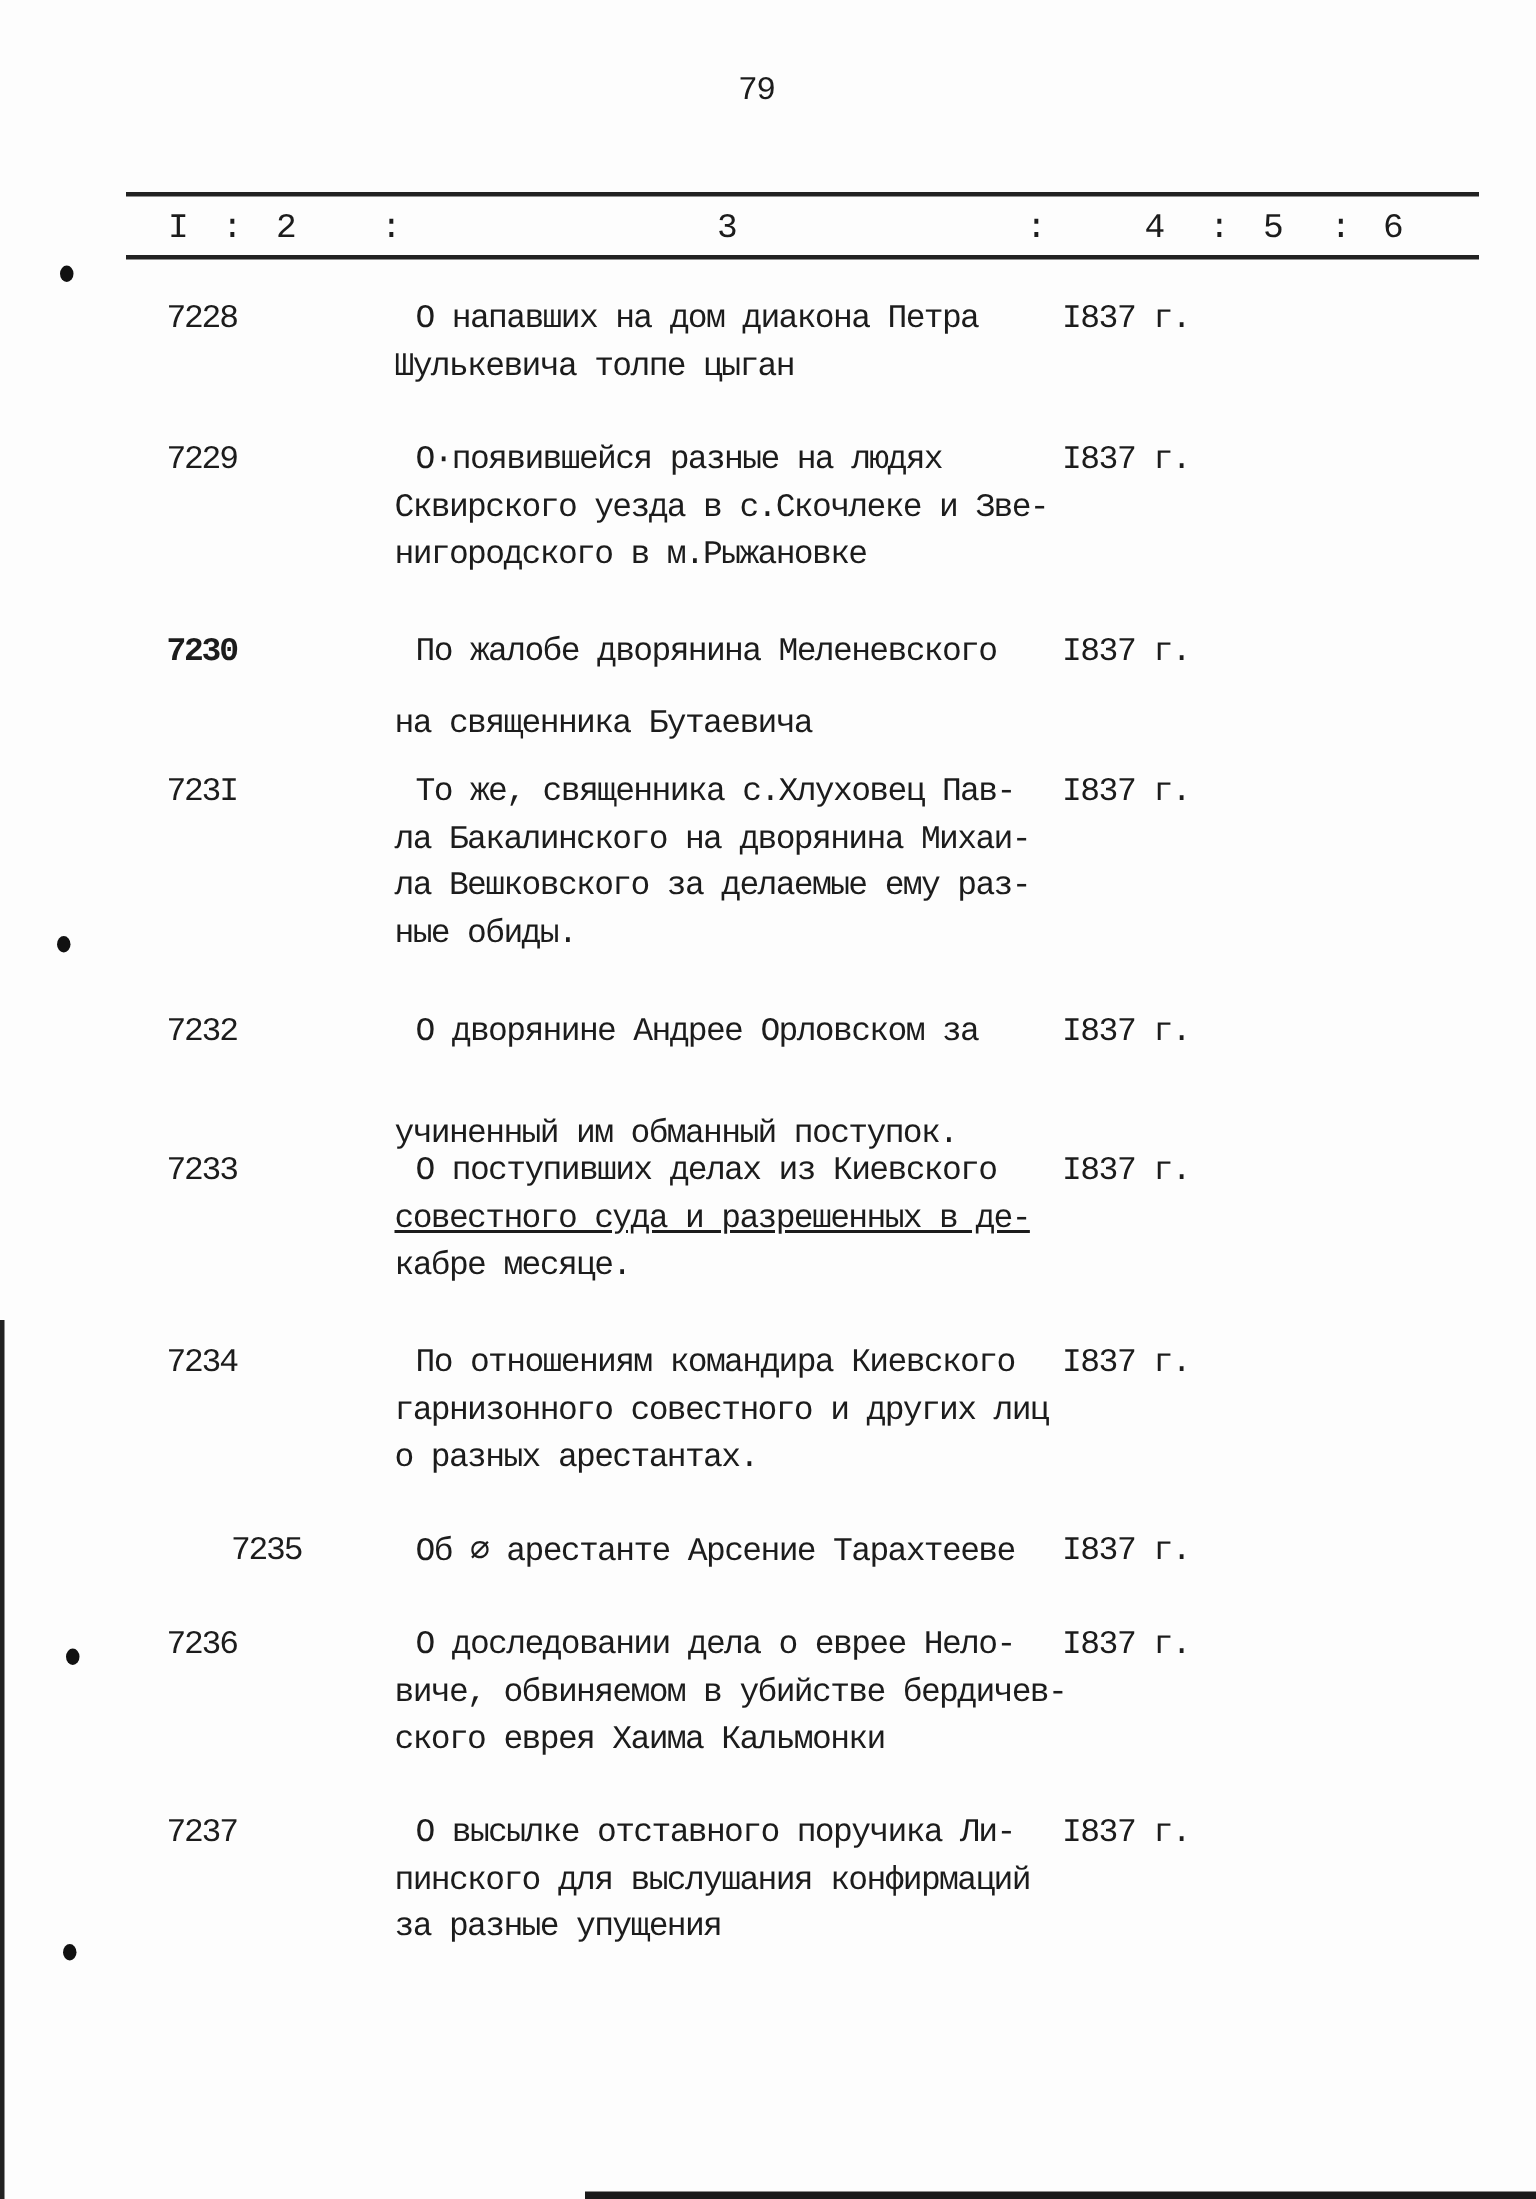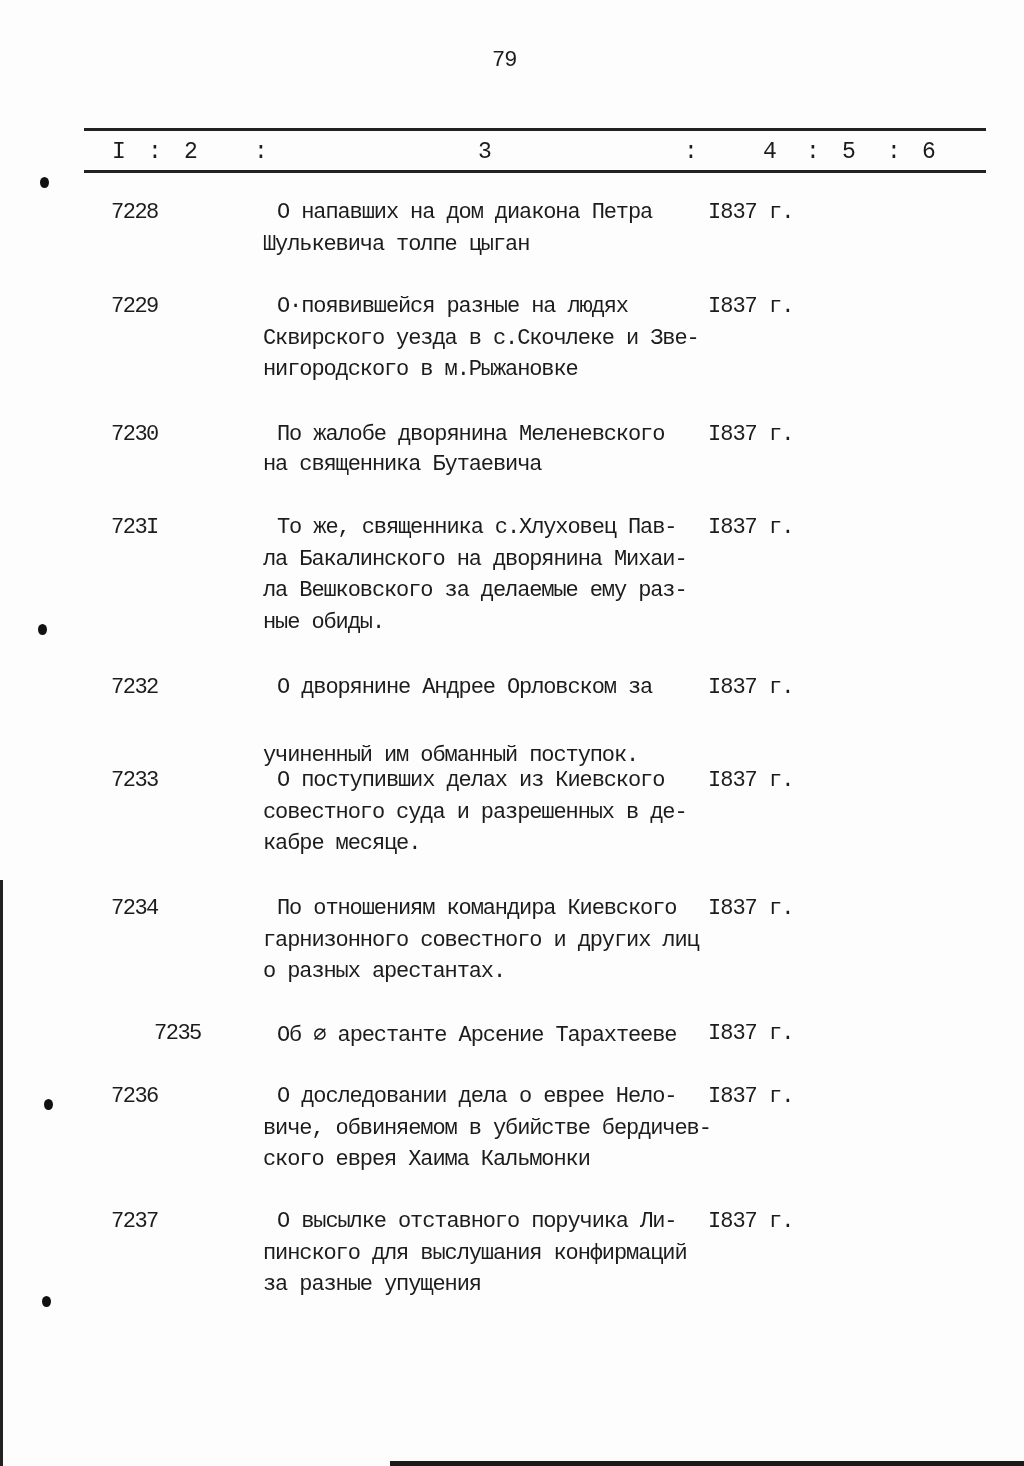--- a/index.html
+++ b/index.html
@@ -52,43 +52,43 @@
       <span class="year" style="top: 0px;">I837 г.</span>
     </div>
     <div class="entry" style="top: 294px;">
       <span class="num" style="top: 0px;">7229</span>
       <span class="line first" style="top: 0px;">О·появившейся разные на людях</span>
       <span class="line cont" style="top: 31.5px;">Сквирского уезда в с.Скочлеке и Зве-</span>
       <span class="line cont" style="top: 63px;">нигородского в м.Рыжановке</span>
       <span class="year" style="top: 0px;">I837 г.</span>
     </div>
     <div class="entry" style="top: 422px;">
-      <span class="num" style="top: 0px;">7230</span>
+      <span class="num" style="top: 0px; font-weight: bold;">7230</span>
       <span class="line first" style="top: 0px;">По жалобе дворянина Меленевского</span>
-      <span class="line cont" style="top: 30px;">на священника Бутаевича</span>
+      <span class="line cont" style="top: 48px;">на священника Бутаевича</span>
       <span class="year" style="top: 0px;">I837 г.</span>
     </div>
     <div class="entry" style="top: 515px;">
       <span class="num" style="top: 0px; font-family: Liberation Mono, monospace;">723I</span>
       <span class="line first" style="top: 0px;">То же, священника с.Хлуховец Пав-</span>
       <span class="line cont" style="top: 31.5px;">ла Бакалинского на дворянина Михаи-</span>
       <span class="line cont" style="top: 63px;">ла Вешковского за делаемые ему раз-</span>
       <span class="line cont" style="top: 94.5px;">ные обиды.</span>
       <span class="year" style="top: 0px;">I837 г.</span>
     </div>
     <div class="entry" style="top: 675px;">
       <span class="num" style="top: 0px;">7232</span>
       <span class="line first" style="top: 0px;">О дворянине Андрее Орловском за</span>
       <span class="line cont" style="top: 31.5px; margin-top: 36px;">учиненный им обманный поступок.</span>
       <span class="year" style="top: 0px;">I837 г.</span>
     </div>
     <div class="entry" style="top: 768px;">
       <span class="num" style="top: 0px;">7233</span>
       <span class="line first" style="top: 0px;">О поступивших делах из Киевского</span>
-      <span class="line cont" style="top: 31.5px;">совестного суда и разрешенных в де-</span>
+      <span class="line cont" style="top: 31.5px; text-decoration: underline;">совестного суда и разрешенных в де-</span>
       <span class="line cont" style="top: 63px;">кабре месяце.</span>
       <span class="year" style="top: 0px;">I837 г.</span>
     </div>
     <div class="entry" style="top: 896px;">
       <span class="num" style="top: 0px;">7234</span>
       <span class="line first" style="top: 0px;">По отношениям командира Киевского</span>
       <span class="line cont" style="top: 31.5px;">гарнизонного совестного и других лиц</span>
       <span class="line cont" style="top: 63px;">о разных арестантах.</span>
       <span class="year" style="top: 0px;">I837 г.</span>
     </div>

